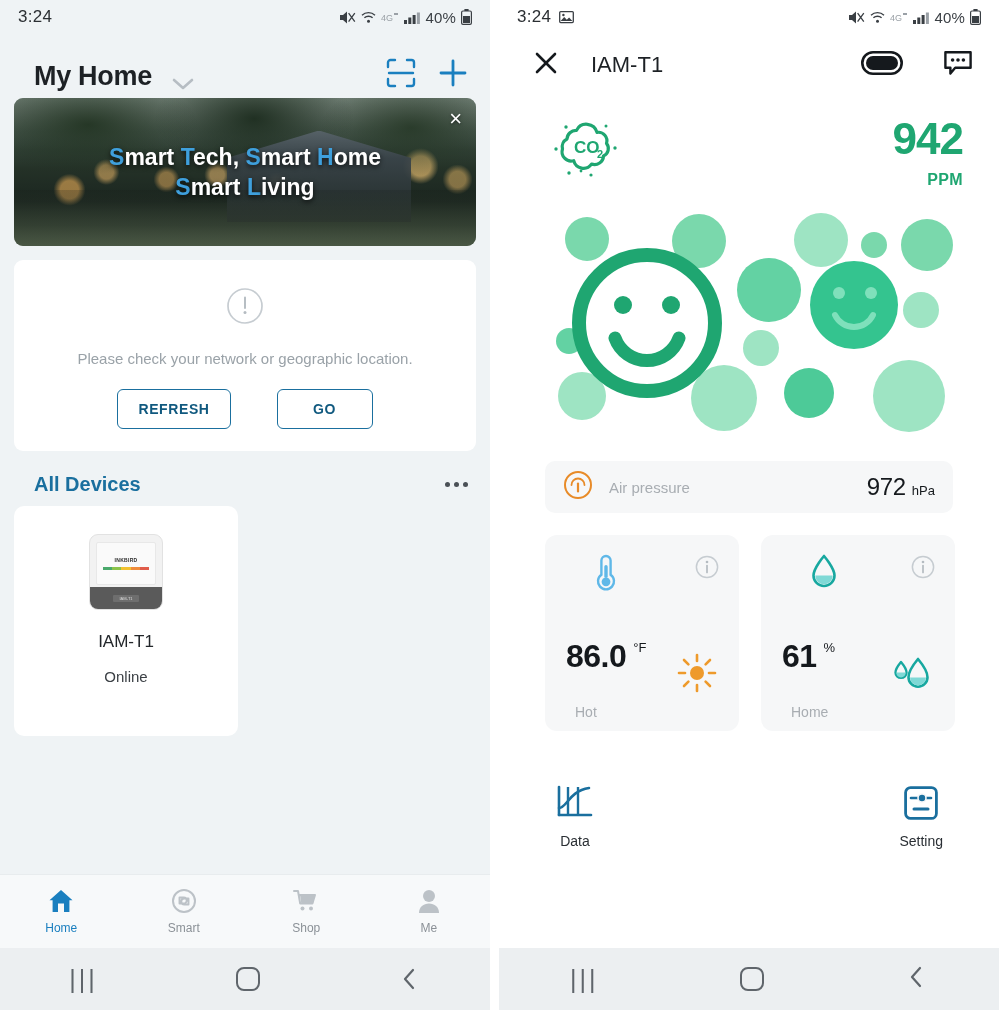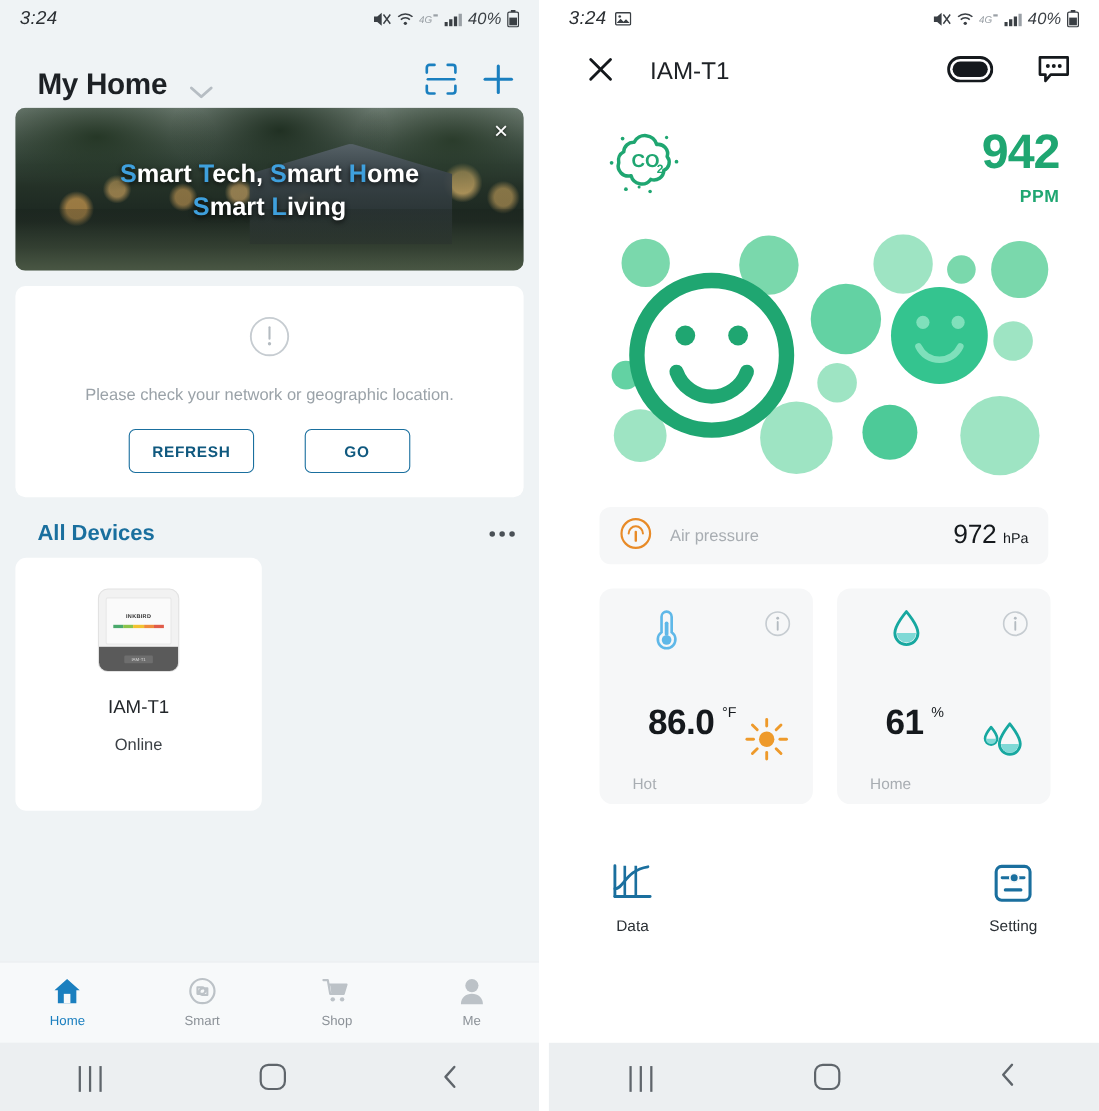--- a/index.html
+++ b/index.html
@@ -13,21 +13,21 @@
 
   
   .phone-left {
     width: 490px; height: 1010px;
     background: #eff3f5;
     position: relative;
     display: flex; flex-direction: column;
   }
   .statusbar {
     height: 34px; display: flex; align-items: center;
-    padding: 0 18px; font-size: 16px; color: #2b2f33; font-style: italic;
+    padding: 0 18px; font-size: 16px; color: #2b2f33;
   }
   .statusbar .time { font-size: 17px; letter-spacing: .3px; }
   .statusbar .sb-right { margin-left: auto; display: flex; align-items: center; gap: 5px; }
   .sb-icon { display: inline-flex; align-items: center; }
   .sb-pct { font-size: 15px; color: #3a3f44; letter-spacing: .2px; }
 
   .appbar {
     height: 58px; display: flex; align-items: flex-end;
     padding: 0 22px 0 34px;
   }
@@ -180,21 +180,21 @@
   .press-num { font-size: 24px; color: #15191d; letter-spacing: -.3px; }
   .press-unit { font-size: 13px; color: #15191d; }
 
   .metric-grid { margin: 22px 44px 0 46px; display: flex; gap: 22px; }
   .metric-card {
     flex: 1; height: 196px; background: #f6f7f8; border-radius: 12px;
     position: relative; padding: 22px 20px;
   }
   .m-info { position: absolute; top: 20px; right: 20px; }
   .m-top-icon { position: absolute; top: 18px; left: 48px; }
-  .m-readout { position: absolute; left: 44px; bottom: 56px; display: flex; align-items: flex-start; }
+  .m-readout { position: absolute; left: 21px; bottom: 56px; display: flex; align-items: flex-start; }
   .m-num { font-size: 32px; font-weight: bold; color: #15191d; letter-spacing: -.5px; }
   .m-unit { font-size: 13px; color: #15191d; margin-left: 7px; margin-top: 2px; }
   .m-state { position: absolute; left: 30px; bottom: 11px; font-size: 14px; color: #a8adb2; }
   .m-side-icon { position: absolute; right: 22px; bottom: 34px; }
 
   .action-row { margin: 52px 56px 0 56px; display: flex; align-items: flex-end; }
   .action {
     display: flex; flex-direction: column; align-items: center; gap: 9px; cursor: pointer;
   }
   .action span { font-size: 14px; color: #2a2f34; }

